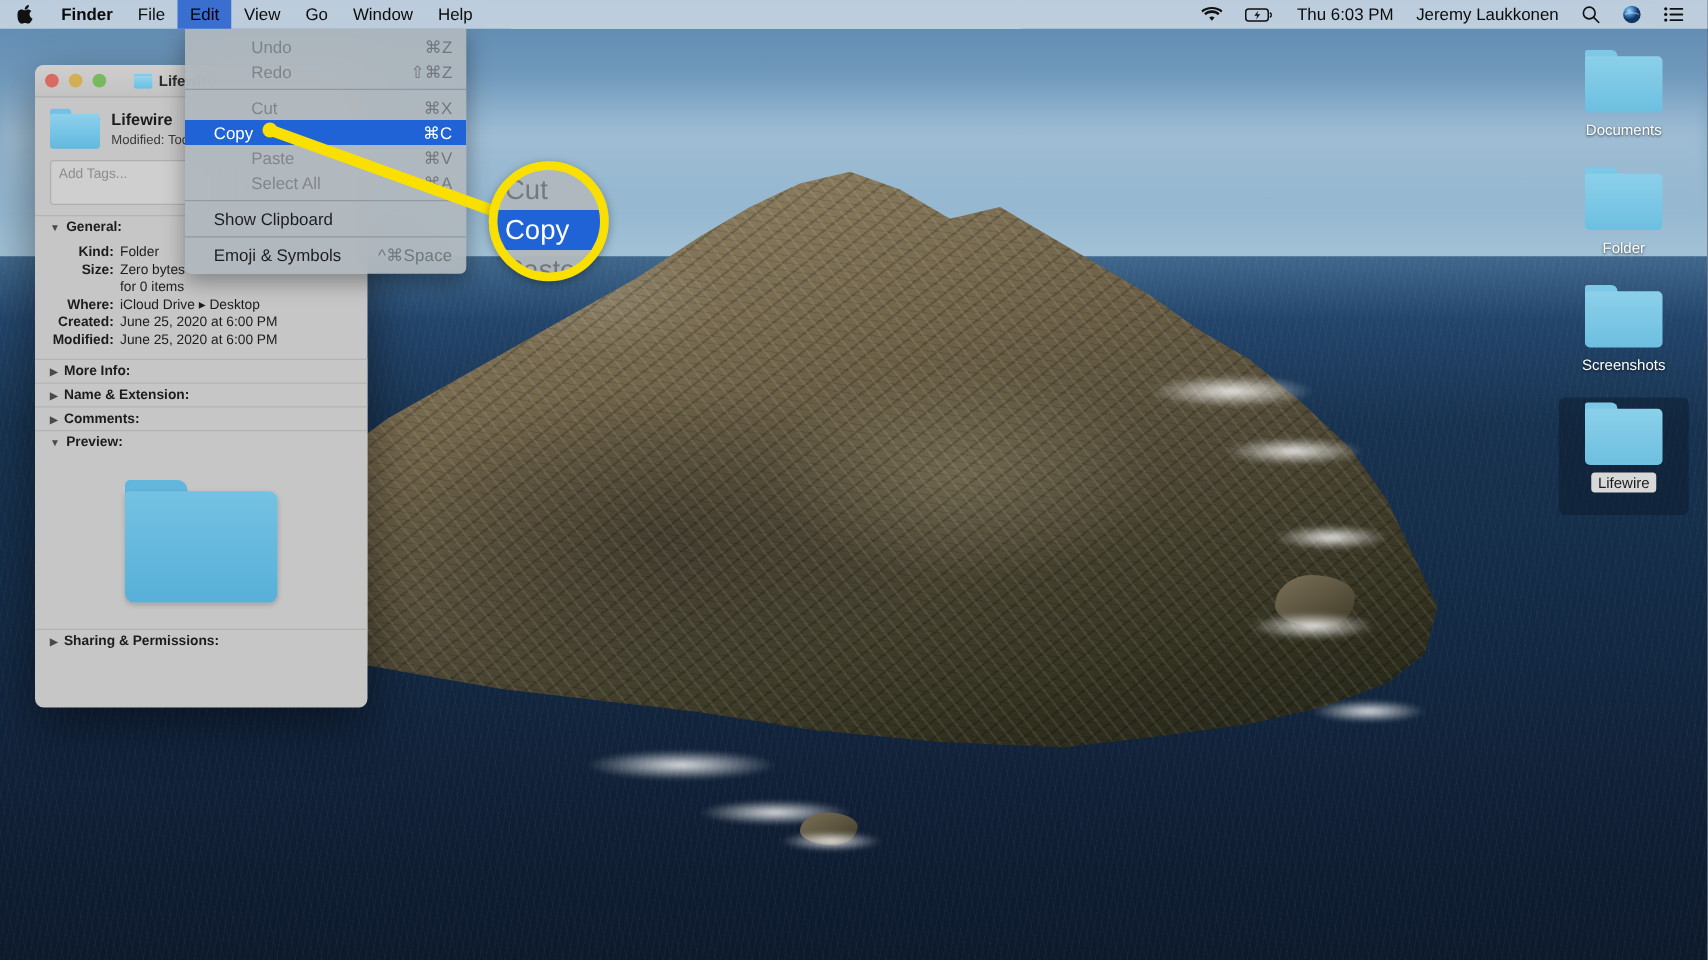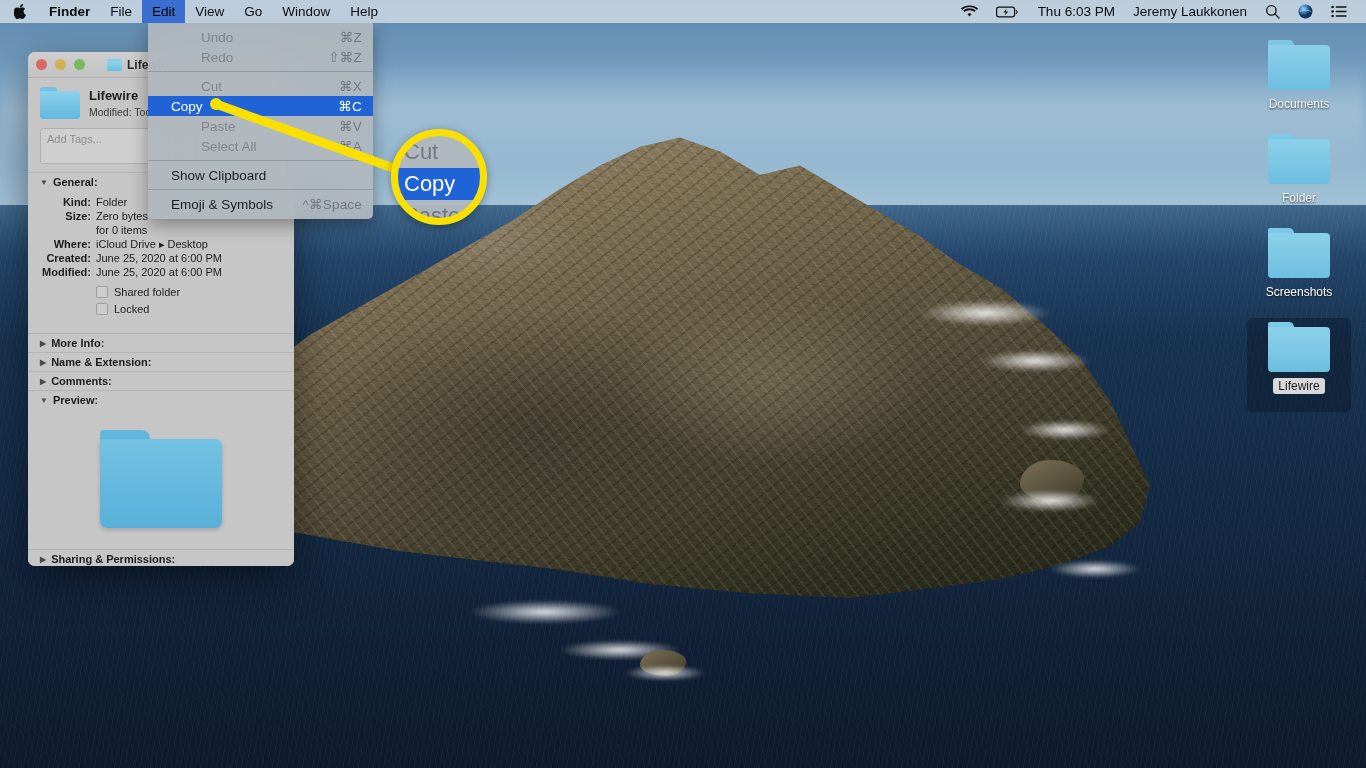--- a/index.html
+++ b/index.html
@@ -416,30 +416,20 @@
           <span class="v">iCloud Drive ▸ Desktop</span>
         </div>
         <div class="kv">
           <span class="k">Created:</span>
           <span class="v">June 25, 2020 at 6:00 PM</span>
         </div>
         <div class="kv">
           <span class="k">Modified:</span>
           <span class="v">June 25, 2020 at 6:00 PM</span>
         </div>
-        <div class="checks">
-          <div class="chk">
-            <span class="box"></span>
-            <span>Shared folder</span>
-          </div>
-          <div class="chk">
-            <span class="box"></span>
-            <span>Locked</span>
-          </div>
-        </div>
       </div>
 
       <div class="sec-head">
         <span class="tri">▶</span>
         <span>More Info:</span>
       </div>
       <div class="sec-head">
         <span class="tri">▶</span>
         <span>Name &amp; Extension:</span>
       </div>

